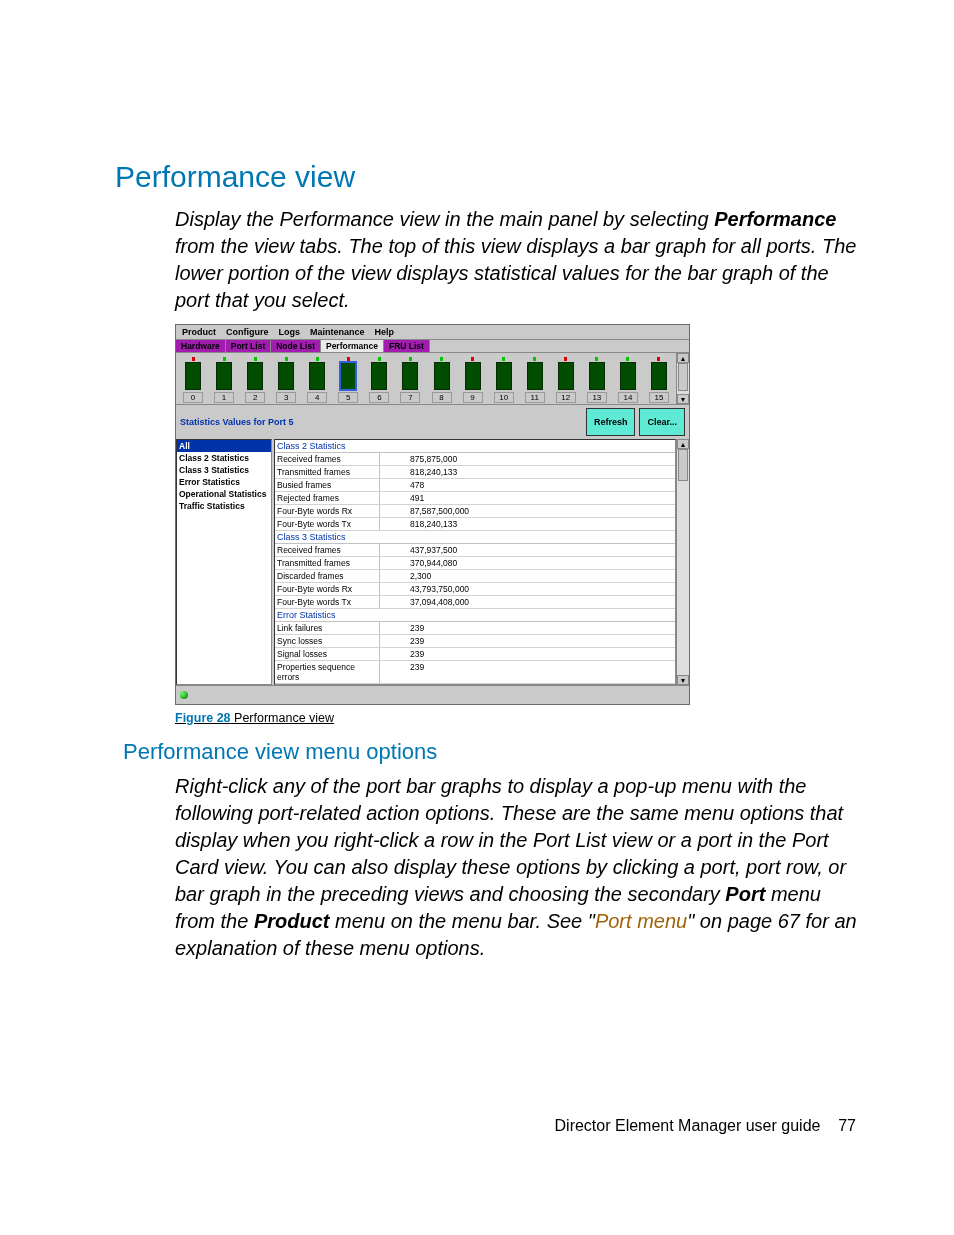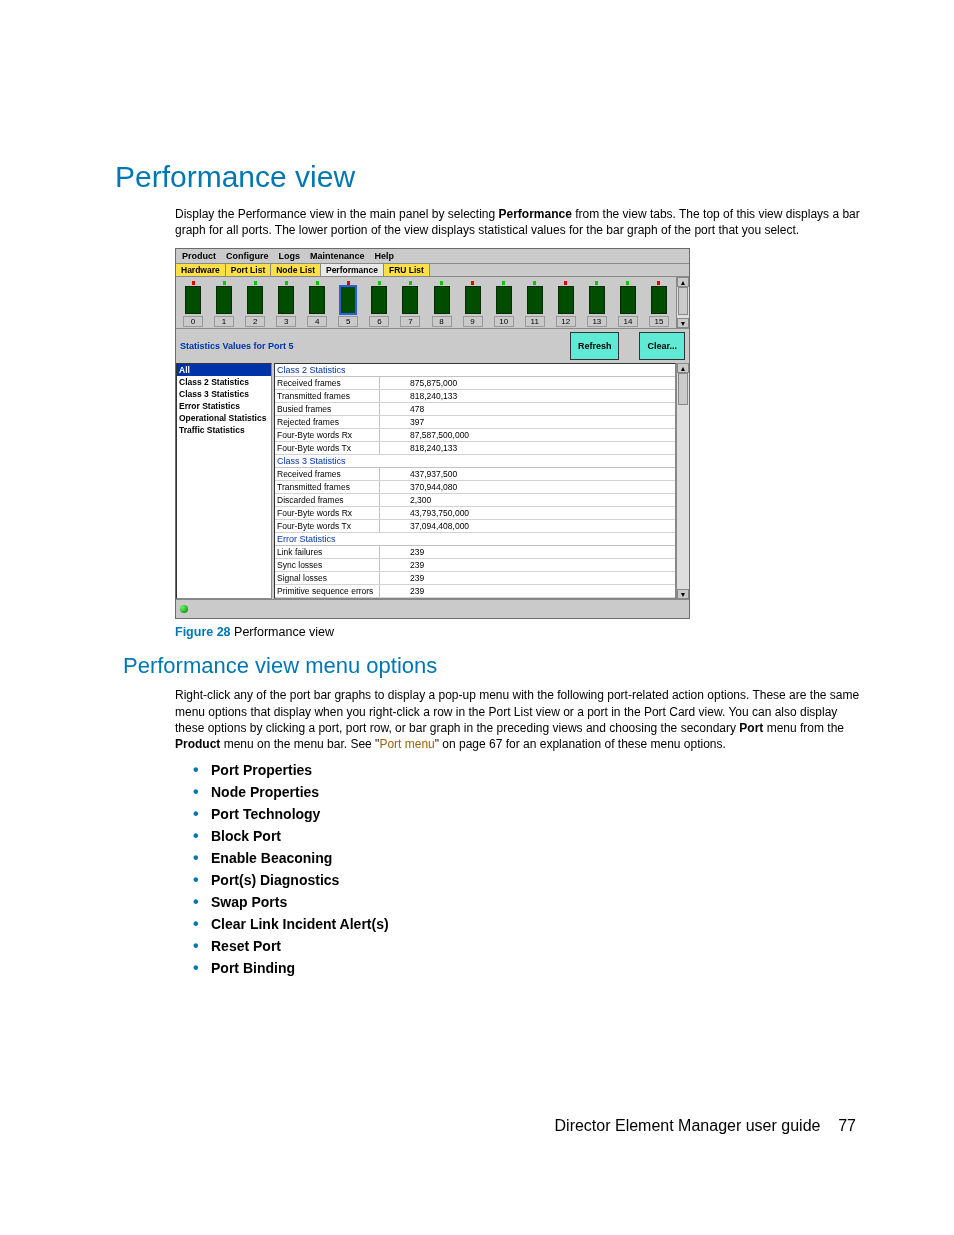--- a/index.html
+++ b/index.html
@@ -27,29 +27,31 @@
     font-family: "Futura", "Trebuchet MS", Arial, sans-serif;
     font-weight: 300;
     font-size: 22px;
     color: #0077b3;
     margin: 14px 0 8px 8px;
   }
   .body-indent {
     margin-left: 60px;
   }
   p.para {
-    font-size: 12px;
+    font-size: 20px;
     line-height: 1.35;
     margin: 4px 0 10px 0;
+    font-style: italic;
   }
   .bold { font-weight: 700; }
   .link { color: #a16207; }
   .caption {
     font-size: 12.5px;
     margin: 6px 0 2px 0;
+    text-decoration: underline;
   }
   .caption .fig { color: #0077b3; font-weight: 700; }
   ul.menu-list {
     margin: 8px 0 0 18px;
     padding: 0;
     list-style: none;
   }
   ul.menu-list li {
     font-size: 14px;
     font-weight: 700;
@@ -96,21 +98,21 @@
   }
   .tabbar {
     display: flex;
     background: #cacaca;
     border-top: 1px solid #888;
     border-bottom: 1px solid #888;
   }
   .tabbar .tab {
     padding: 1px 5px;
     border-right: 1px solid #888;
-    background: #fde047;
+    background: #a21caf;
     font-weight: 700;
     font-size: 8.5px;
   }
   .tabbar .tab.active {
     background: #e9e9e9;
   }
   .ports-wrap {
     display: flex;
   }
   .ports {
@@ -168,21 +170,21 @@
     left: 1px; right: 1px;
     background: #cacaca;
     border: 1px solid #888;
   }
   .stats-header {
     display: flex;
     align-items: center;
     background: #cacaca;
     padding: 3px 4px;
     border-top: 1px solid #888;
-    gap: 20px;
+    gap: 4px;
   }
   .stats-header .label {
     color: #0033aa;
     font-weight: 700;
     font-size: 9px;
     flex: 1;
   }
   .btn {
     background: #5eead4;
     border: 1px solid #333;
@@ -418,21 +420,21 @@
             <div class="row">
               <div class="k">Transmitted frames</div>
               <div class="v">818,240,133</div>
             </div>
             <div class="row">
               <div class="k">Busied frames</div>
               <div class="v">478</div>
             </div>
             <div class="row">
               <div class="k">Rejected frames</div>
-              <div class="v">397</div>
+              <div class="v">491</div>
             </div>
             <div class="row">
               <div class="k">Four-Byte words Rx</div>
               <div class="v">87,587,500,000</div>
             </div>
             <div class="row">
               <div class="k">Four-Byte words Tx</div>
               <div class="v">818,240,133</div>
             </div>
             <div class="section">Class 3 Statistics</div>
@@ -463,21 +465,21 @@
             </div>
             <div class="row">
               <div class="k">Sync losses</div>
               <div class="v">239</div>
             </div>
             <div class="row">
               <div class="k">Signal losses</div>
               <div class="v">239</div>
             </div>
             <div class="row">
-              <div class="k">Primitive sequence errors</div>
+              <div class="k">Properties sequence errors</div>
               <div class="v">239</div>
             </div>
           </div>
         <div class="vscroll" style="height:auto">
           <div class="arrow">▲</div>
           <div class="thumb" style="top:10px;height:30px"></div>
           <div class="arrow" style="position:absolute;bottom:0;left:0;right:0">▼</div>
         </div>
       </div>
 
@@ -492,31 +494,19 @@
     </p>
   </div>
 
   <h2 class="subtitle">Performance view menu options</h2>
 
   <div class="body-indent">
     <p class="para">
       <span>Right-click any of the port bar graphs to display a pop-up menu with the following port-related action options. These are the same menu options that display when you right-click a row in the Port List view or a port in the Port Card view. You can also display these options by clicking a port, port row, or bar graph in the preceding views and choosing the secondary </span><span class="bold">Port</span><span> menu from the </span><span class="bold">Product</span><span> menu on the menu bar. See "</span><span class="link">Port menu</span><span>" on page 67 for an explanation of these menu options.</span>
     </p>
 
-    <ul class="menu-list" id="menu-list">
-        <li>Port Properties</li>
-        <li>Node Properties</li>
-        <li>Port Technology</li>
-        <li>Block Port</li>
-        <li>Enable Beaconing</li>
-        <li>Port(s) Diagnostics</li>
-        <li>Swap Ports</li>
-        <li>Clear Link Incident Alert(s)</li>
-        <li>Reset Port</li>
-        <li>Port Binding</li>
-      </ul>
   </div>
 
   <div class="footer">
     <span>Director Element Manager user guide</span>&nbsp;&nbsp;&nbsp;&nbsp;<span>77</span>
   </div>
 
 </div>
 
 </body></html>

